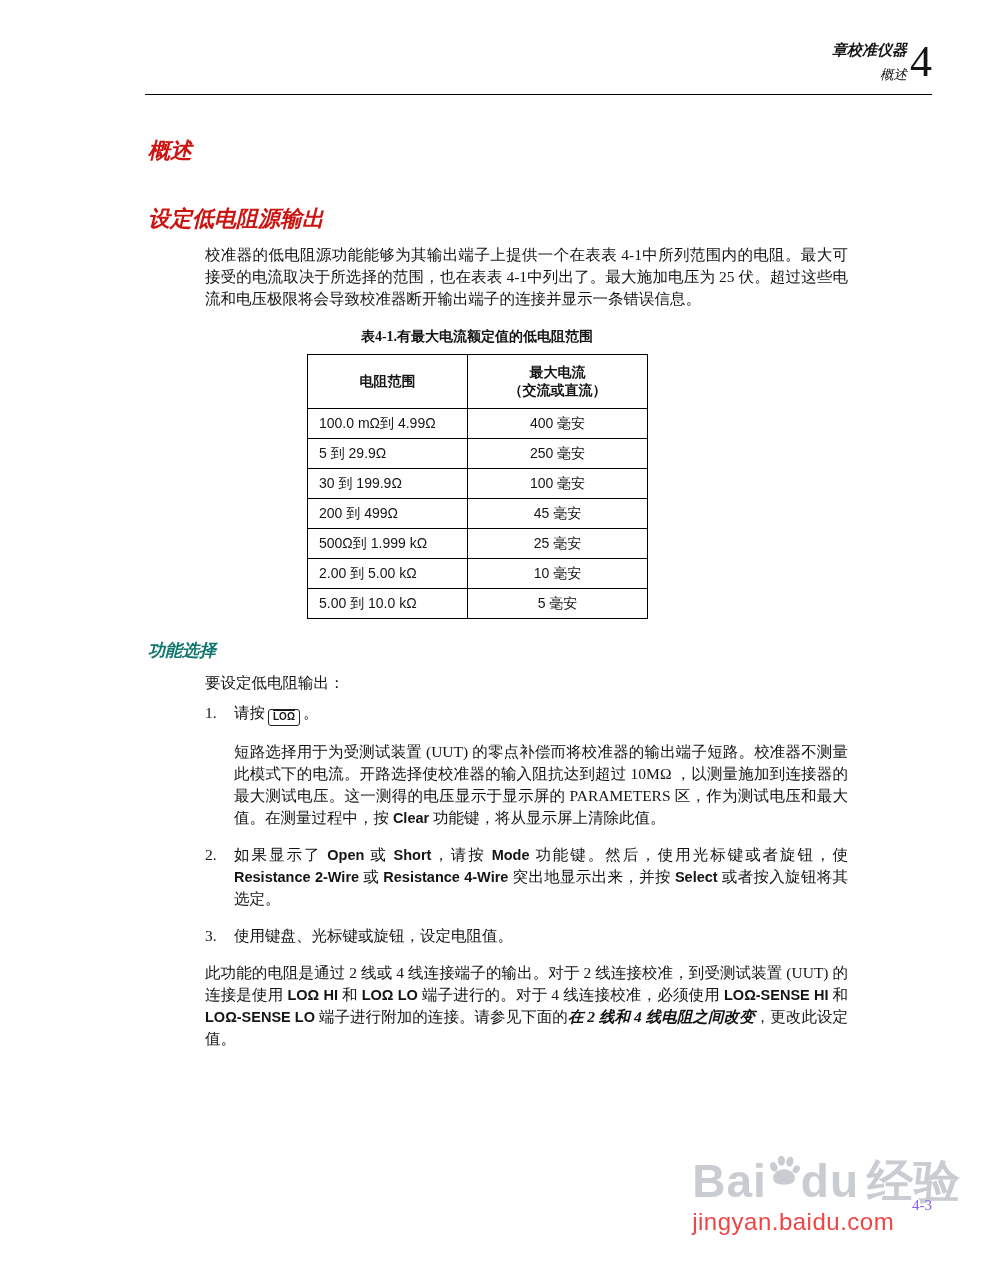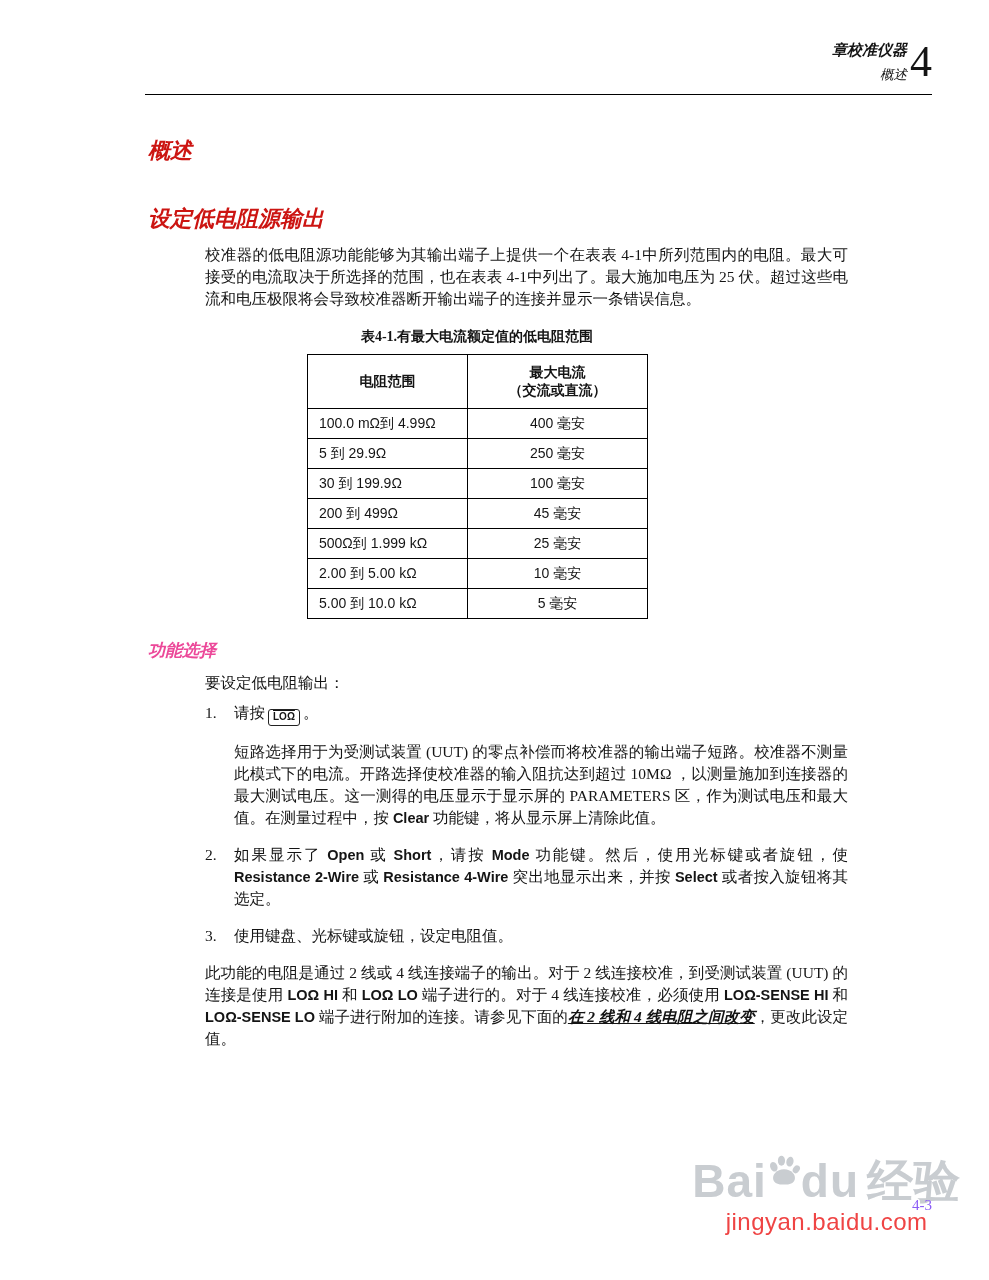--- a/index.html
+++ b/index.html
@@ -17,21 +17,21 @@
   .doc-header { position:absolute; top:40px; right:57px; display:flex; align-items:center; gap:3px; }
   .doc-header-text { text-align:right; }
   .doc-header-title { font-size:15px; font-weight:bold; font-style:italic; }
   .doc-header-label { font-size:13.5px; font-style:italic; margin-top:6px; }
   .doc-header-num { font-size:44px; line-height:1; }
   .header-rule { position:absolute; top:94px; left:145px; right:57px; border-top:1.6px solid #000; }
 
   
   .content { position:absolute; left:148px; top:136px; width:700px; }
   .sec-heading { color:#cc1512; font-size:22px; font-weight:bold; font-style:italic; }
-  .sub-heading { color:#ec4899; font-size:17px; font-weight:bold; font-style:italic; }
+  .sub-heading { color:#0f766e; font-size:17px; font-weight:bold; font-style:italic; }
   .body-par { margin-left:57px; font-size:15.5px; line-height:22px; text-align:justify; }
   .mt8 { margin-top:8px; }  .mt10 { margin-top:10px; }  .mt12 { margin-top:12px; }
   .mt15 { margin-top:15px; } .mt20 { margin-top:20px; }
   .mt38 { margin-top:38px; }
 
   
   .table-title { margin:18px 0 0 159px; width:340px; text-align:center; font-size:14px; font-weight:bold; }
   .ohm-table { border-collapse:collapse; margin:8px 0 0 159px; font-family:"Liberation Sans", sans-serif; }
   .ohm-table th, .ohm-table td { border:1px solid #000; font-size:14px; }
   .ohm-table th { width:160px; height:54px; text-align:center; font-weight:bold; vertical-align:middle; }
@@ -41,30 +41,30 @@
   .ohm-table td.cell-current { text-align:center; }
 
   
   .step { display:flex; margin-left:57px; }
   .step-num { width:29px; font-size:15.5px; line-height:22px; }
   .step-body { flex:1; font-size:15.5px; line-height:22px; text-align:justify; }
   .step-gap { margin-top:15px; }
 
   
   .b { font-weight:bold; font-family:"Liberation Sans", sans-serif; font-size:14.5px; }
-  .i { font-style:italic; font-family:"Liberation Serif", serif; font-size:15.5px;text-decoration:underline; }
+  .i { font-style:italic; font-family:"Liberation Serif", serif; font-size:15.5px; }
   .keycap {
     display:inline-block; border:1.5px solid #222; border-radius:3px;
     font-family:"Liberation Sans", sans-serif; font-size:10px; font-weight:bold;
     line-height:1.25; padding:1px 4px; margin:0 3px; vertical-align:-2px;
     text-decoration:overline;
   }
 
   
-  .watermark { position:absolute; right:28px; bottom:44px; text-align:center;
+  .watermark { position:absolute; right:28px; bottom:44px; text-align:left;
                font-family:"Liberation Sans", sans-serif; color:#c9cdd1; }
   .wm-row { display:flex; align-items:center; justify-content:flex-end; gap:2px;
             font-size:46px; font-weight:bold; letter-spacing:1px; line-height:1; }
   .wm-cn { margin-left:6px; }
   .wm-paw { margin:-18px -2px 0 -2px; }
   .wm-url { font-size:24px; color:#ef4444; margin-top:4px; letter-spacing:0.5px; }
   .page-number { position:absolute; right:57px; bottom:66px; font-size:15px; color:#8b5cf6; z-index:5; }
 </style>
 </head>
 <body>

